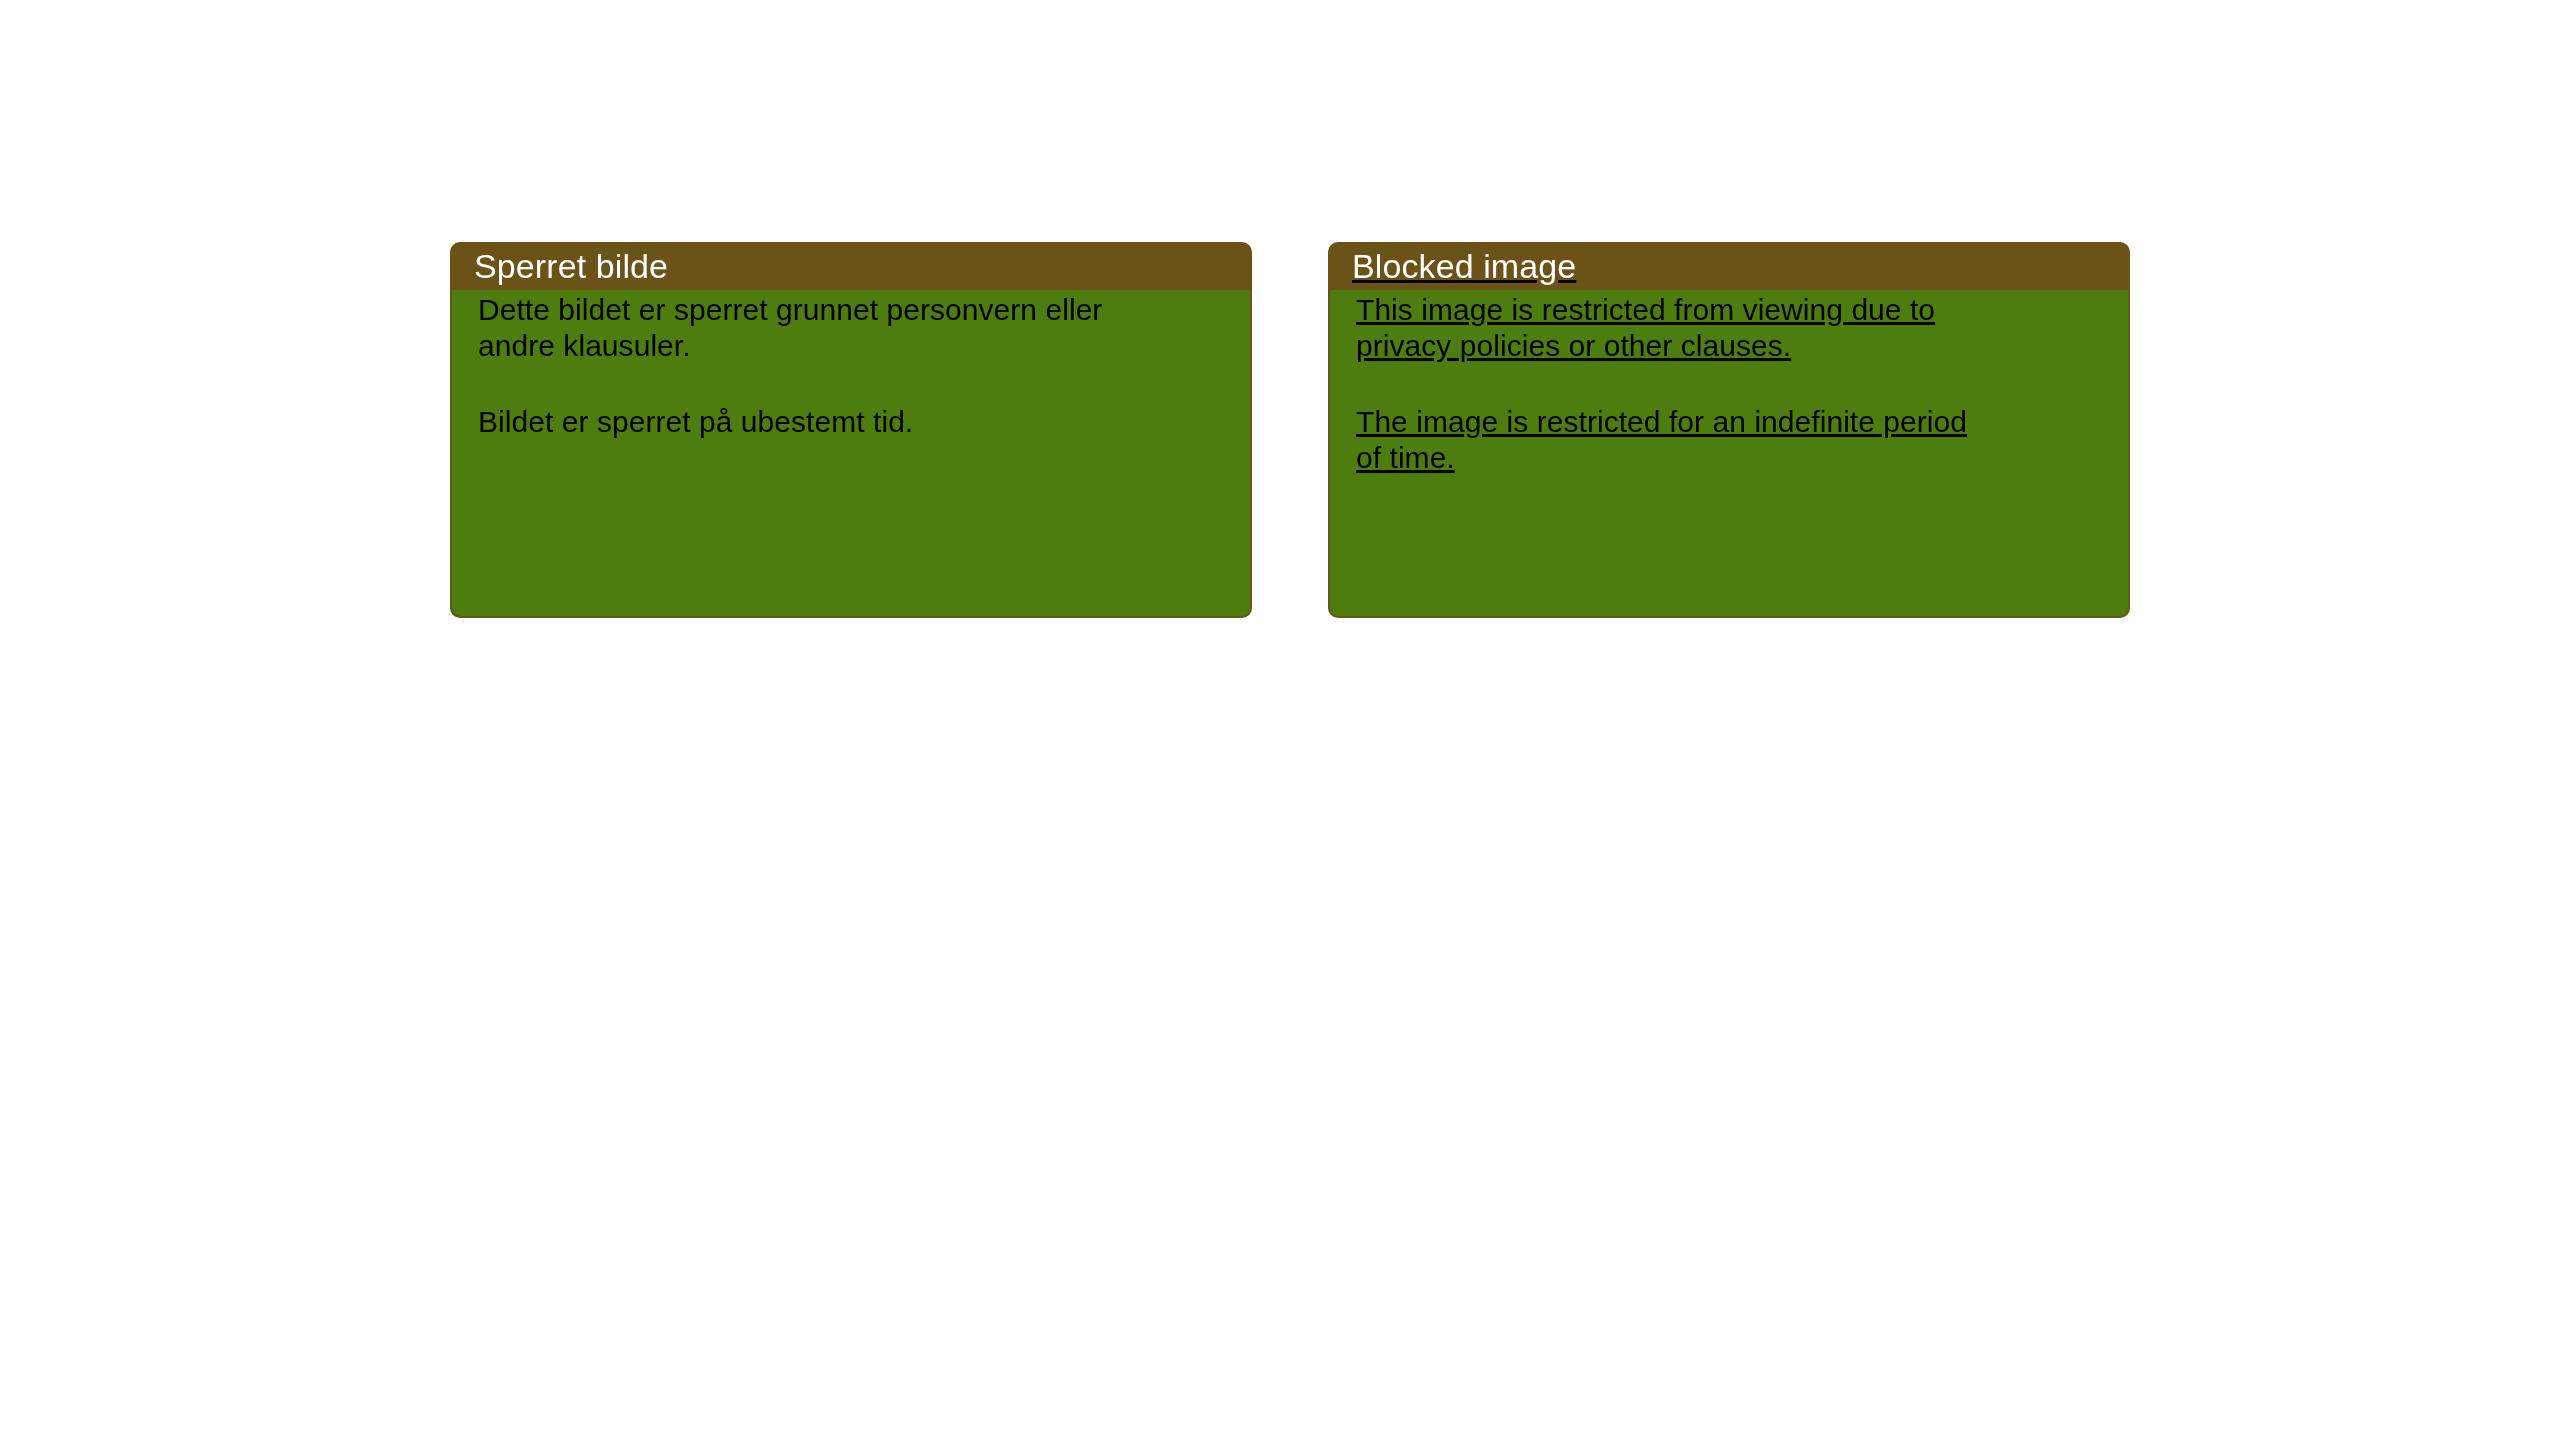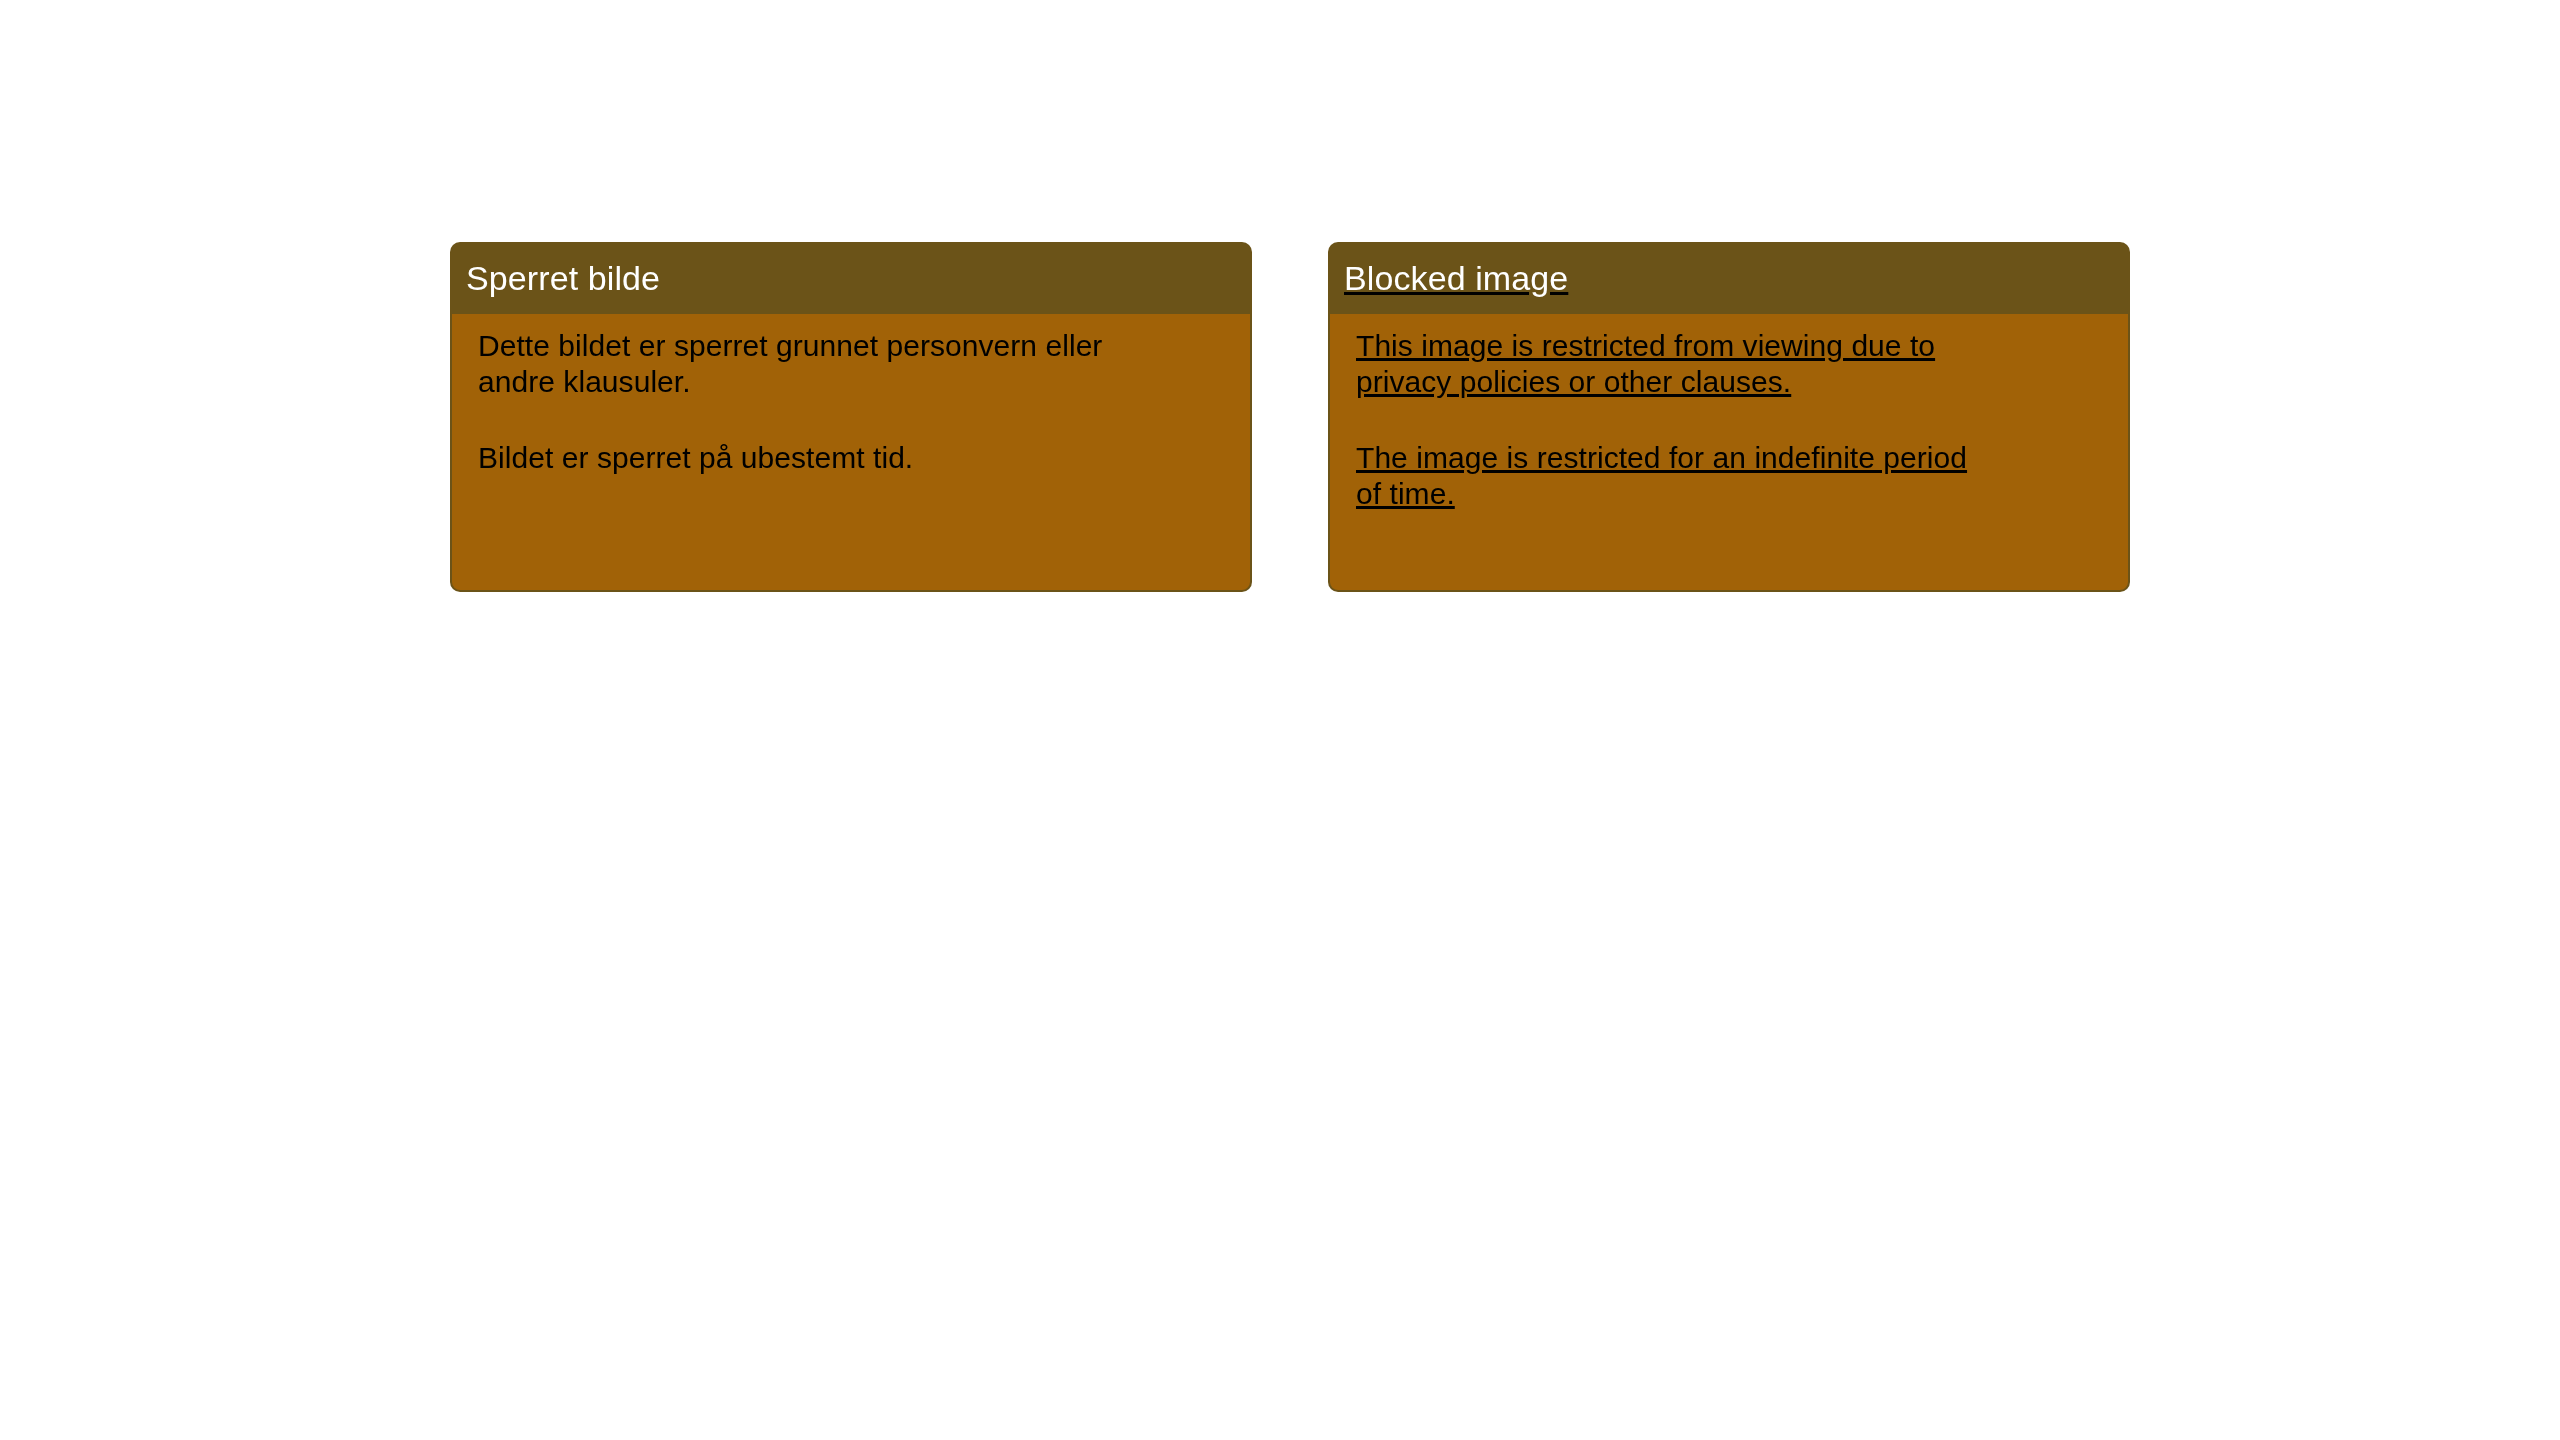--- a/index.html
+++ b/index.html
@@ -40,48 +40,48 @@
     left: 1328px;
     top: 242px;
     width: 802px;
     height: 338px;
     text-decoration: underline;
   }
 
   .panel-header {
     position: relative;
     box-sizing: border-box;
-    height: 72px;
+    height: 48px;
     background: #6b5318;
     border-radius: 10px 10px 0 0;
-    padding: 0 0 0 16px;
+    padding: 0 0 0 24px;
     display: flex;
     align-items: center;
     z-index: 2;
   }
 
   .panel-title {
     color: #ffffff;
     font-size: 34px;
     line-height: 40px;
     font-weight: 400;
     letter-spacing: 0.1px;
     white-space: nowrap;
   }
 
   .panel-body {
     position: relative;
     box-sizing: border-box;
-    height: 278px;
-    background: #a16207;
+    height: 328px;
+    background: #4d7c0f;
     border-left: 2px solid #6b5318;
     border-right: 2px solid #6b5318;
     border-bottom: 2px solid #6b5318;
     border-radius: 0 0 10px 10px;
-    padding: 14px 26px 0 26px;
+    padding: 2px 26px 0 26px;
     z-index: 1;
   }
 
   .panel-paragraph {
     margin: 0;
     color: #000000;
     font-size: 30px;
     line-height: 36px;
     font-weight: 400;
     letter-spacing: 0.05px;

